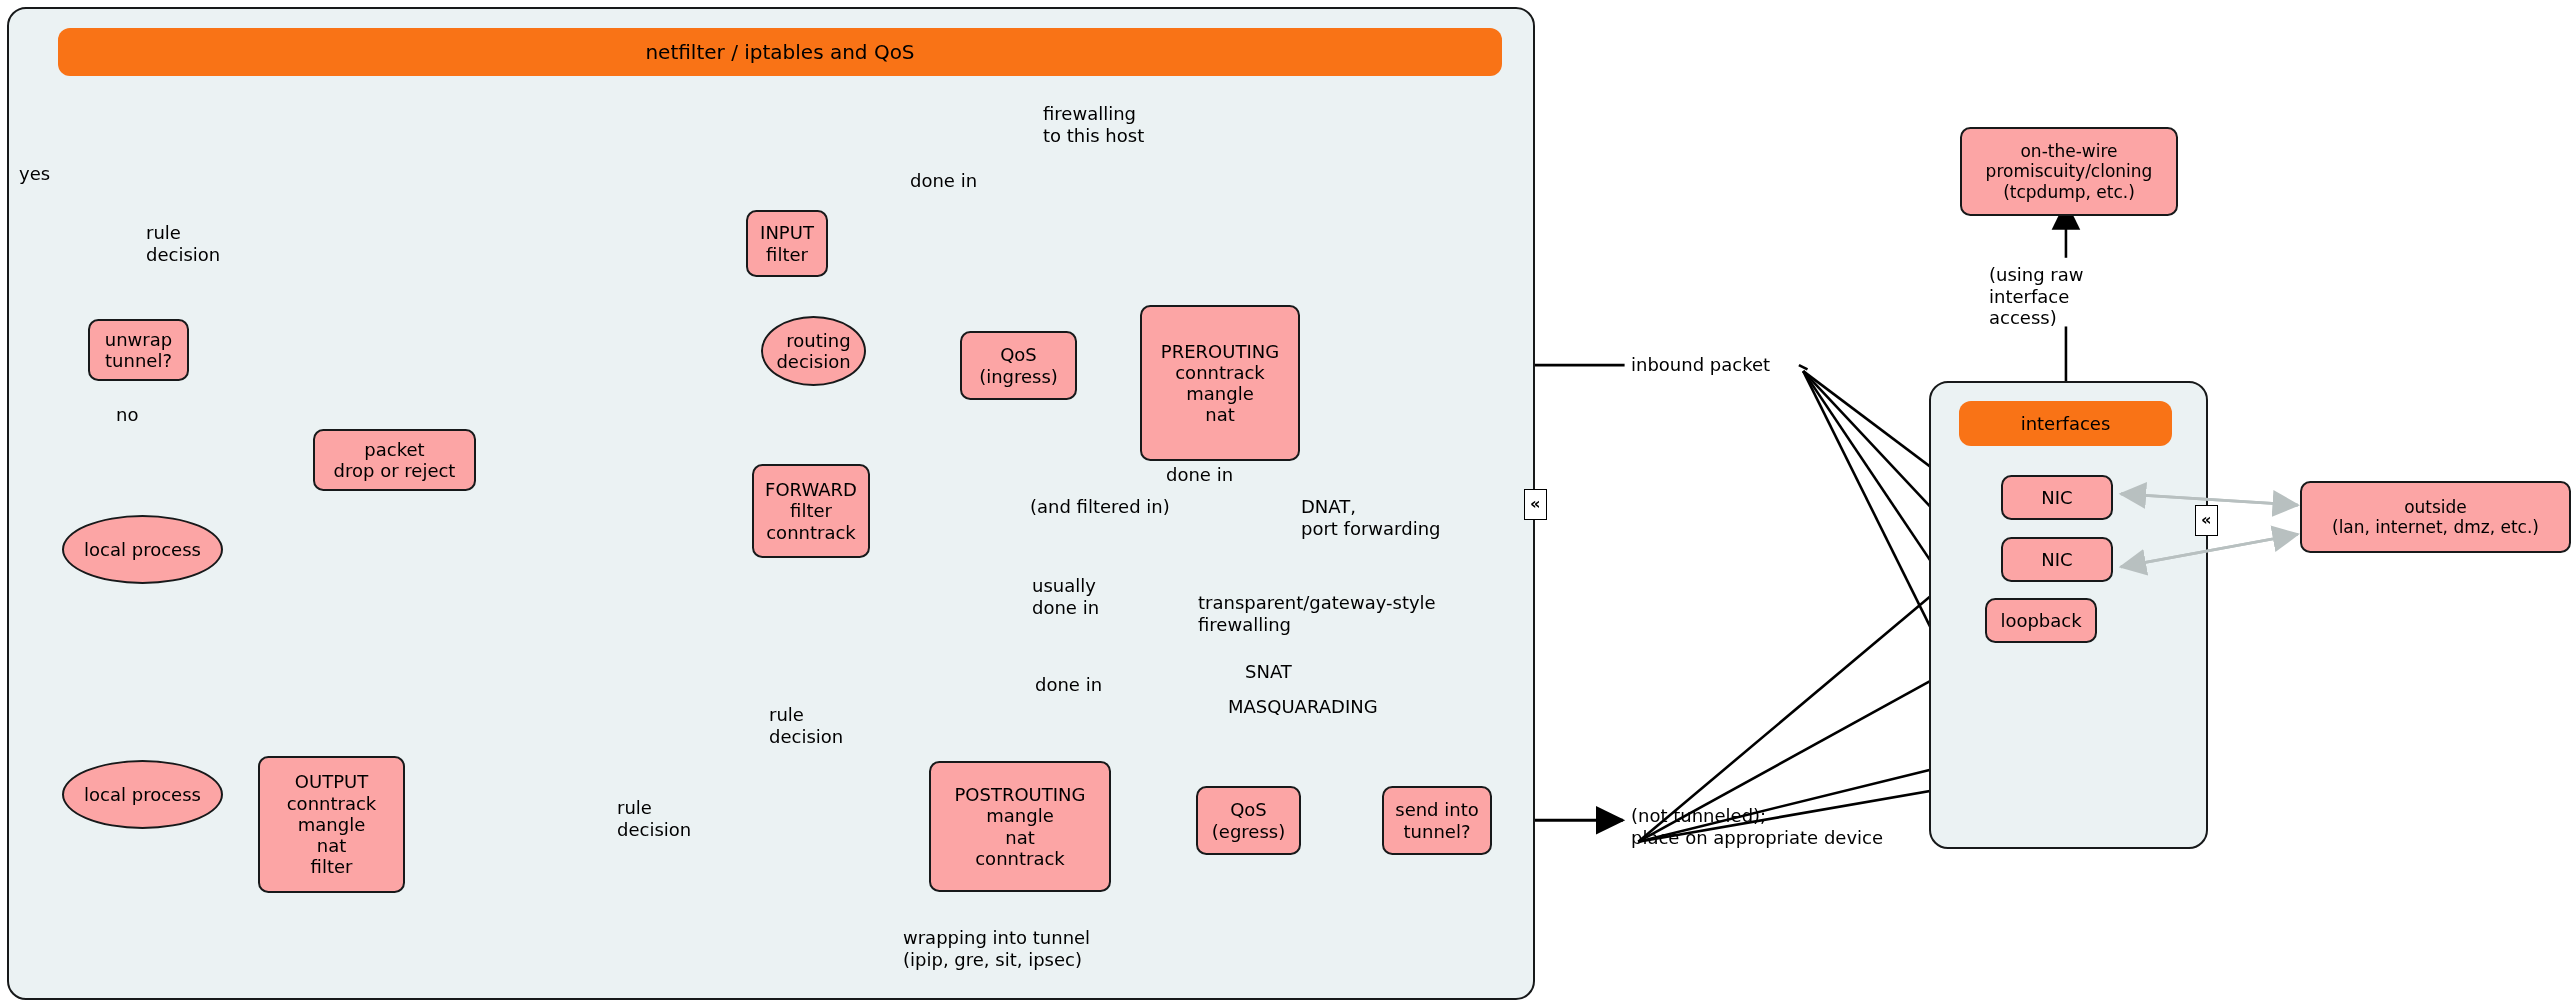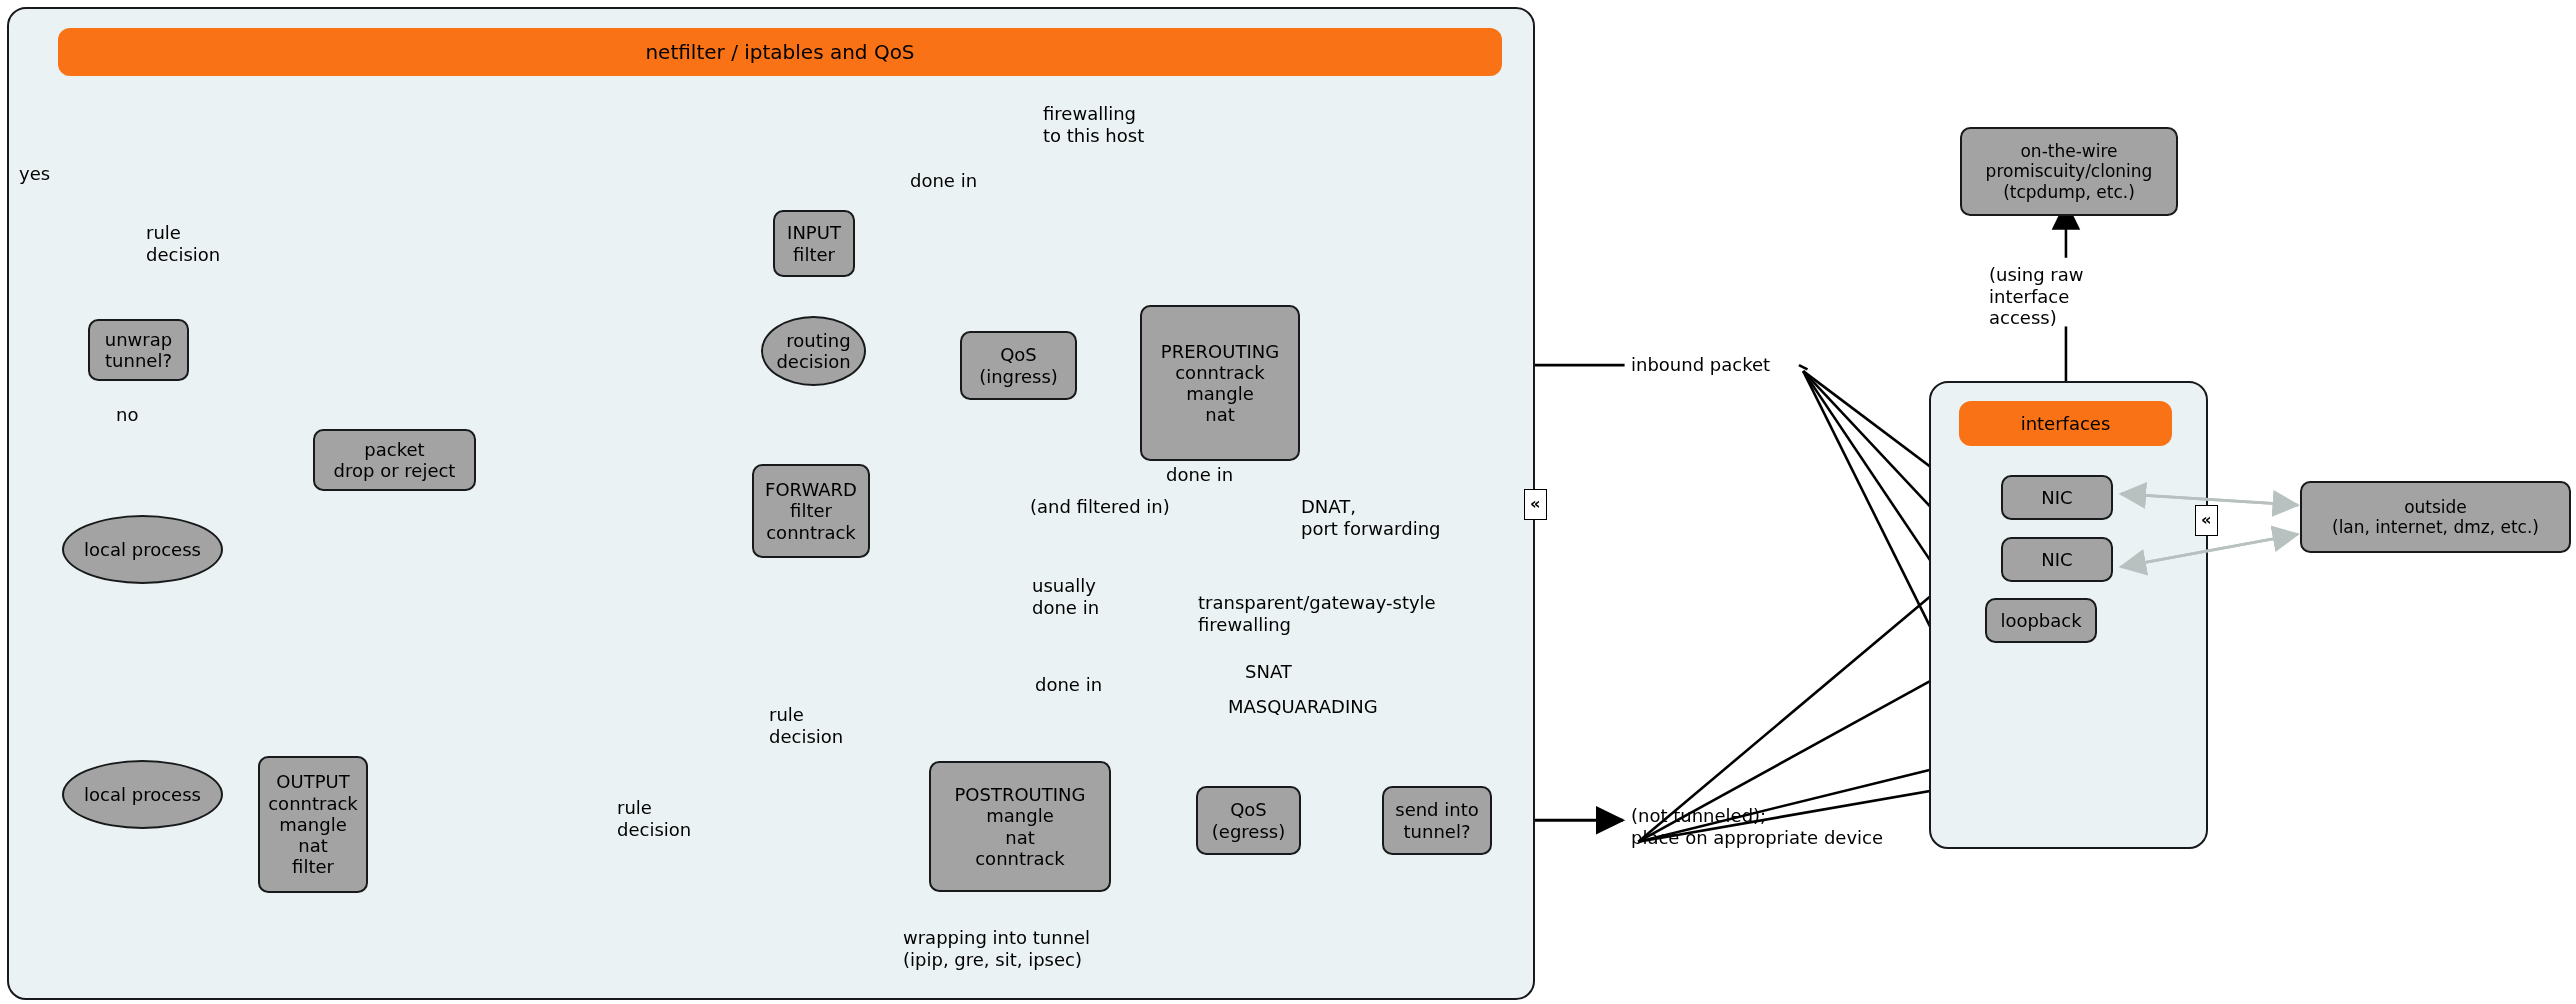--- a/index.html
+++ b/index.html
@@ -3,21 +3,21 @@
 <meta charset="utf-8">
 <style>
   html,body{margin:0;padding:0;background:#ffffff;}
   body{width:2576px;height:1005px;position:relative;overflow:hidden;
        font-family:"DejaVu Sans","Liberation Sans",sans-serif;color:#000;}
   #stage{position:absolute;left:0;top:0;width:2576px;height:1005px;}
   svg#wires{position:absolute;left:0;top:0;width:2576px;height:1005px;}
 
   .node{position:absolute;box-sizing:border-box;display:flex;align-items:center;
         justify-content:center;text-align:center;line-height:1.18;
-        background:#a3a3a3;border:2.1px solid #17191a;border-radius:10.3px;
+        background:#fca5a5;border:2.1px solid #17191a;border-radius:10.3px;
         font-size:18px;z-index:3;}
   .oval{border-radius:50%;}
   .panel{background:#ebf2f3;border:2.6px solid #17191a;border-radius:19px;z-index:1;}
   .titlebar{position:absolute;background:#f97316;border-radius:12px;z-index:2;
             display:flex;align-items:center;justify-content:center;font-size:20px;}
   .lbl{position:absolute;z-index:4;font-size:18px;line-height:1.2;text-align:left;
        white-space:pre;pointer-events:none;}
   .lbl.left{text-align:left;}
   .chev{position:absolute;z-index:6;width:20.6px;height:29px;background:#fff;
         border:1.7px solid #000;display:flex;align-items:center;justify-content:center;
@@ -132,30 +132,30 @@
     </g>
   </svg>
 
   <div class="node" style="left:88px;top:319px;width:101px;height:62px;white-space:pre;">unwrap
 tunnel?</div>
 
   <div class="node oval" style="left:62px;top:515px;width:161px;height:69px;">local process</div>
 
   <div class="node oval" style="left:62px;top:760px;width:161px;height:69px;">local process</div>
 
-  <div class="node" style="left:258px;top:756px;width:110px;height:137px;white-space:pre;">OUTPUT
+  <div class="node" style="left:258px;top:756px;width:147px;height:137px;white-space:pre;">OUTPUT
 conntrack
 mangle
 nat
 filter</div>
 
   <div class="node" style="left:313px;top:429px;width:163px;height:62px;white-space:pre;">packet
 drop or reject</div>
 
-  <div class="node" style="left:773px;top:210px;width:82px;height:67px;white-space:pre;">INPUT
+  <div class="node" style="left:746px;top:210px;width:82px;height:67px;white-space:pre;">INPUT
 filter</div>
 
   <div class="node oval" style="left:761px;top:316px;width:105px;height:70px;white-space:pre;text-align:right;">routing
 decision</div>
 
   <div class="node" style="left:960px;top:331px;width:117px;height:69px;white-space:pre;">QoS
 (ingress)</div>
 
   <div class="node" style="left:1140px;top:305px;width:160px;height:156px;white-space:pre;">PREROUTING
 conntrack

